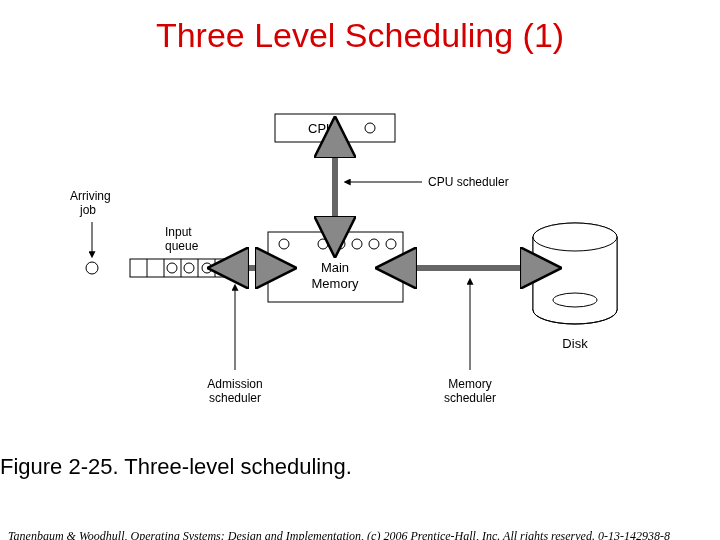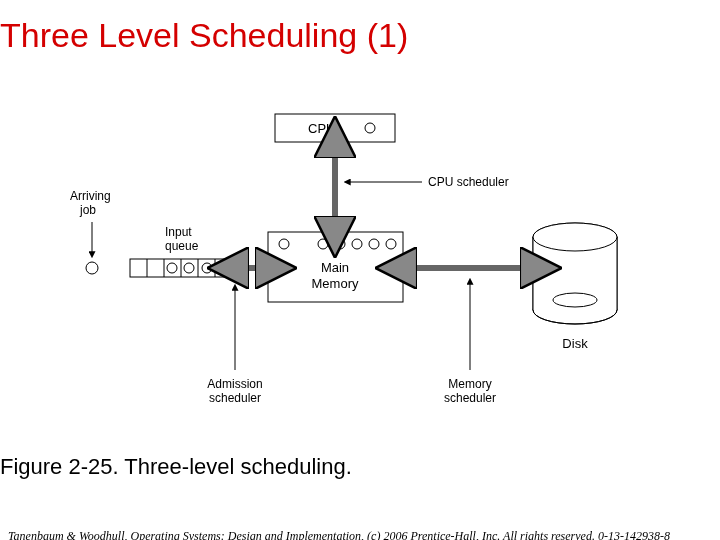--- a/index.html
+++ b/index.html
@@ -10,20 +10,21 @@
     background: #fff;
     font-family: Arial, Helvetica, sans-serif;
     position: relative;
     overflow: hidden;
   }
   .title {
     position: absolute;
     top: 16px;
     left: 0;
     right: 0;
+    text-align: center;
     font-size: 34px;
     color: #d40000;
   }
   .caption {
     position: absolute;
     top: 454px;
     left: 0;
     right: 0;
     text-align: left;
     font-size: 22px;

